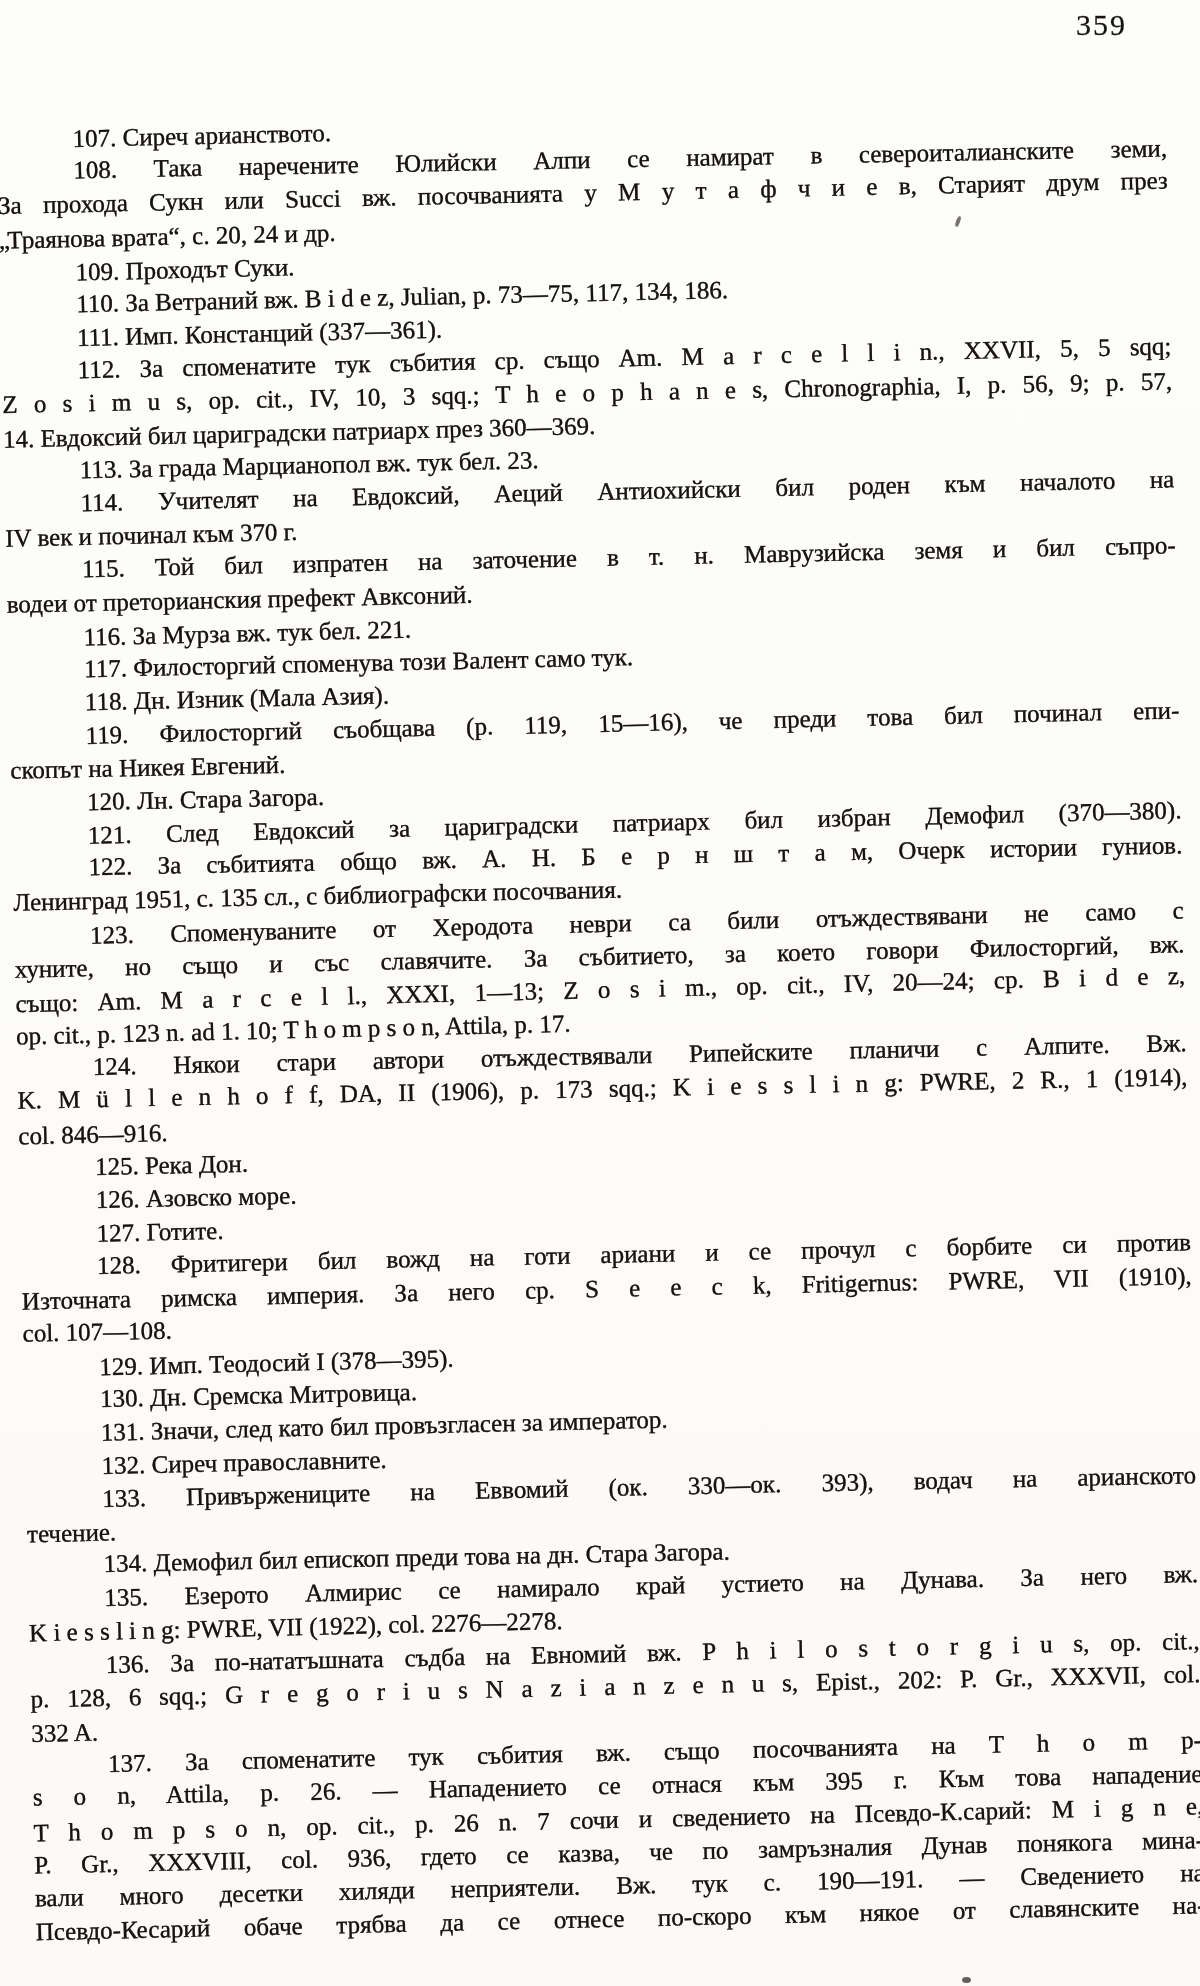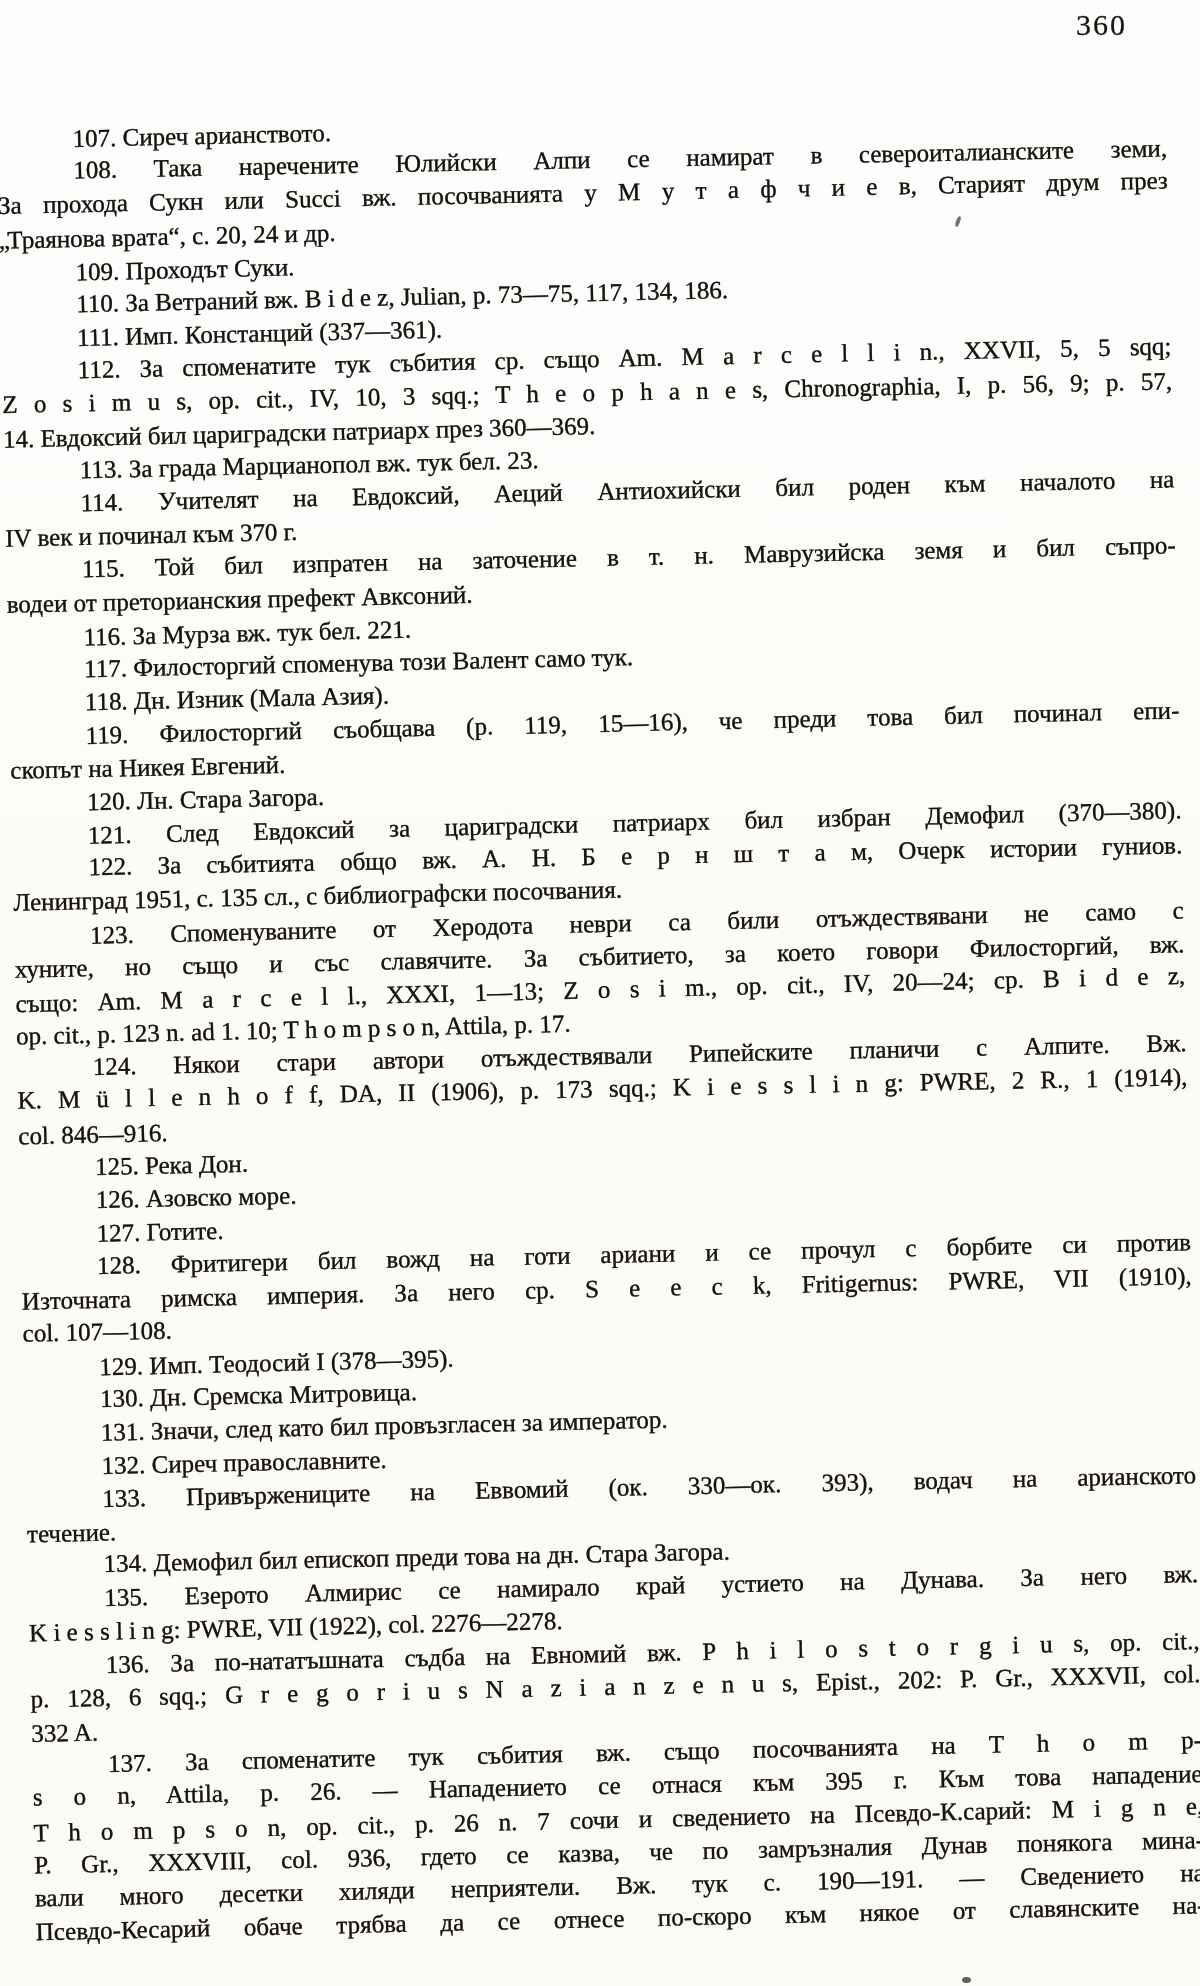--- a/index.html
+++ b/index.html
@@ -76,21 +76,21 @@
     height: 6px;
     border-radius: 50%;
     background: #3c3733;
     opacity: 0.8;
   }
 </style>
 </head>
 <body>
 
 <div class="page">
-  <div class="page-number">360</div>
+  <div class="page-number">359</div>
 
   <div class="text-block" id="text-block">
       <div class="line indent">107. Сиреч арианството.</div>
       <div class="line indent just">108. Така наречените Юлийски Алпи се намират в североиталианските земи,</div>
       <div class="line just">За прохода Сукн или Succi вж. посочванията у М у т а ф ч и е в, Старият друм през</div>
       <div class="line">„Траянова врата“, с. 20, 24 и др.</div>
       <div class="line indent">109. Проходът Суки.</div>
       <div class="line indent">110. За Ветраний вж. B i d e z, Julian, p. 73—75, 117, 134, 186.</div>
       <div class="line indent">111. Имп. Констанций (337—361).</div>
       <div class="line indent just">112. За споменатите тук събития ср. също Am. M a r c e l l i n., XXVII, 5, 5 sqq;</div>

